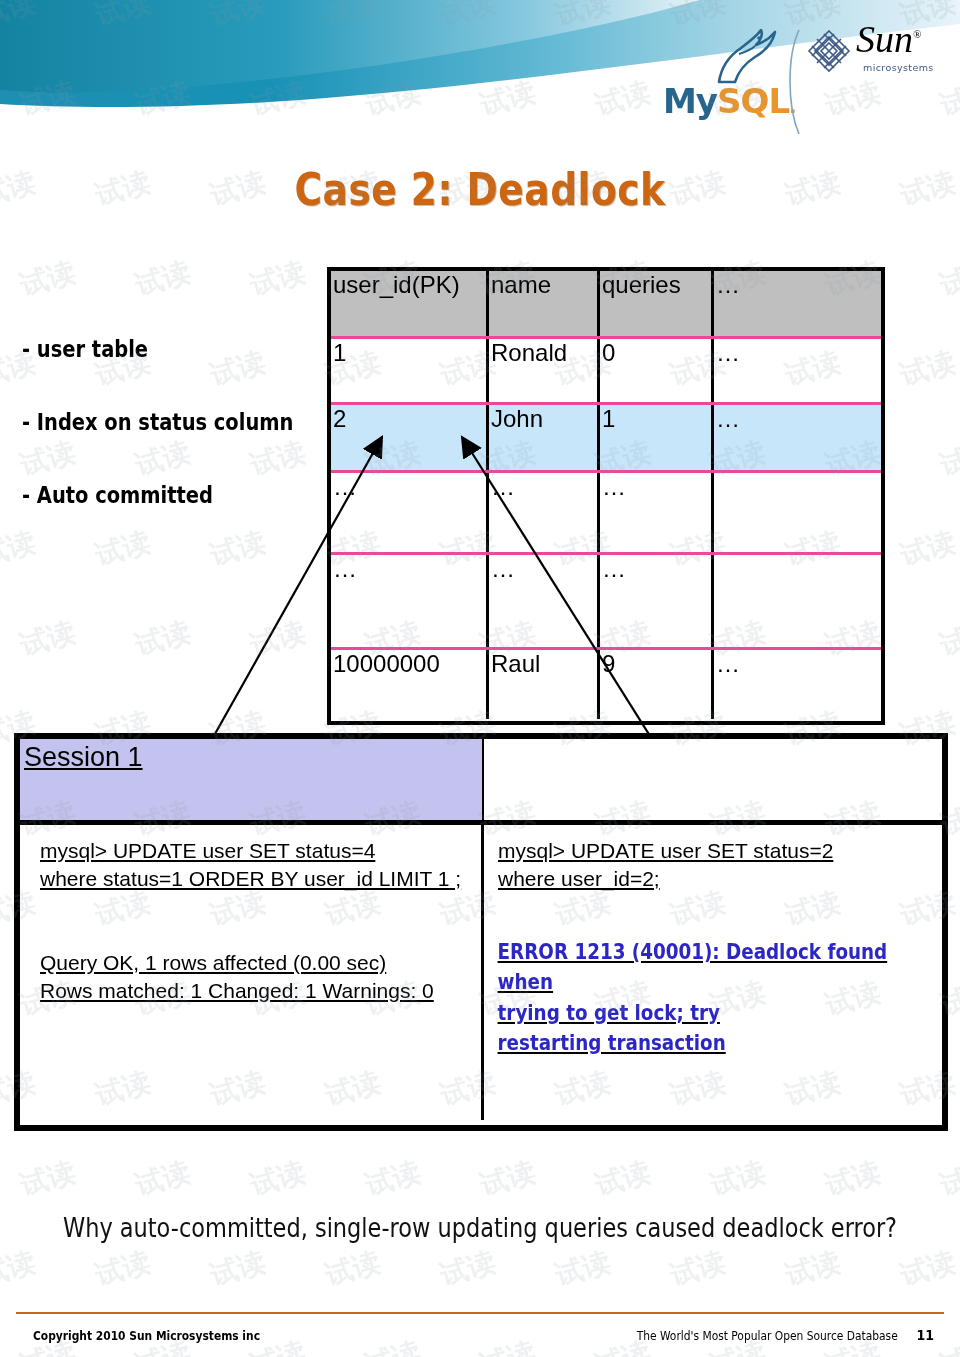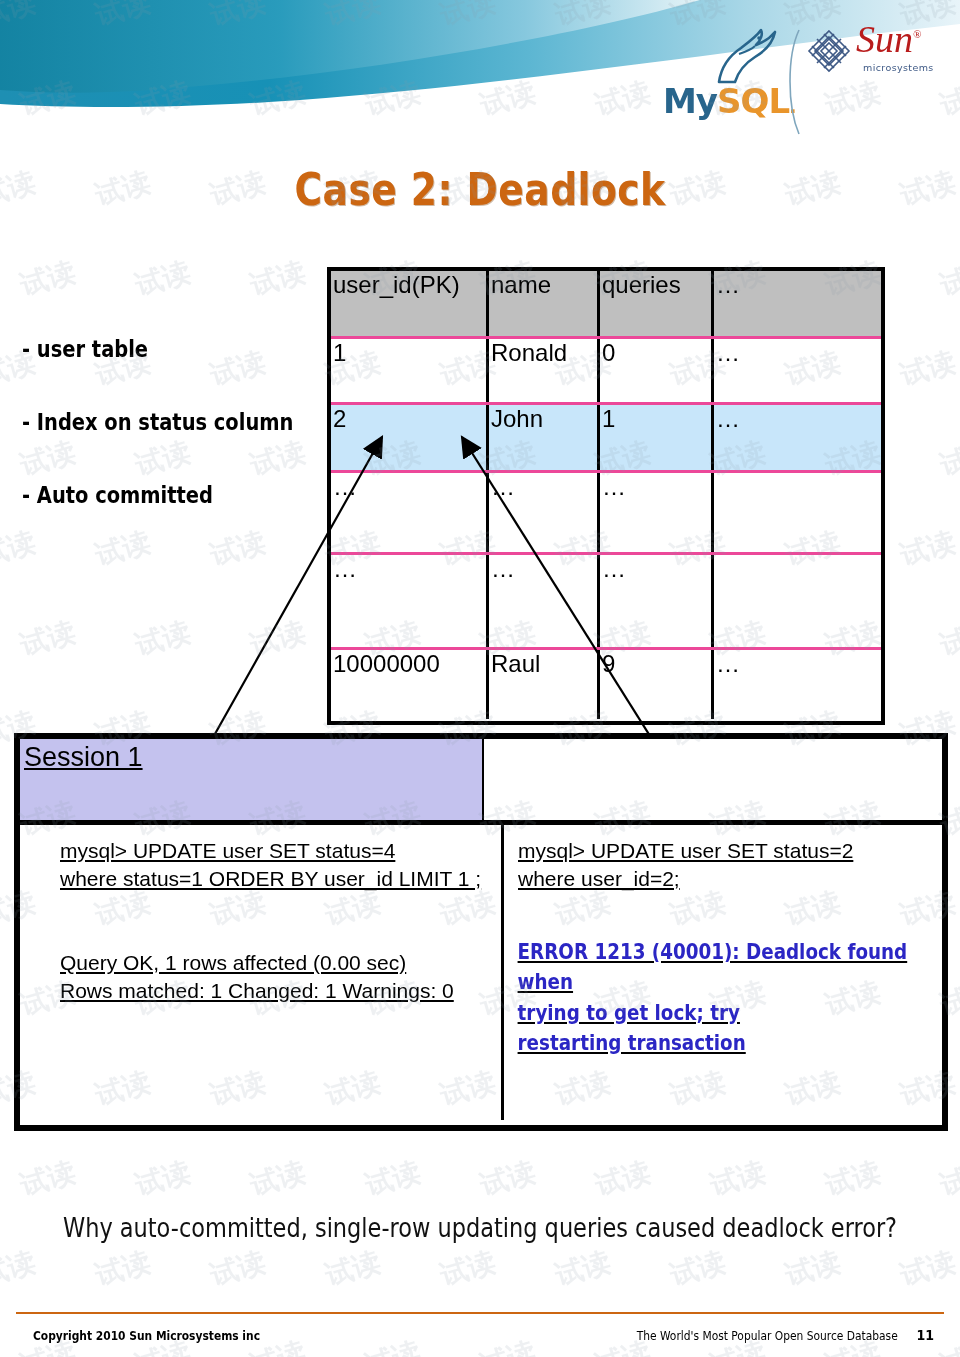--- a/index.html
+++ b/index.html
@@ -28,21 +28,21 @@
   .mysql-my{color:#28658c;}
   .mysql-sql{color:#e9952b;}
   .mysql-dot{color:#e9952b;font-size:20px;}
   .dolphin{position:absolute;left:46px;top:-34px;}
   .sep-curve{position:absolute;left:120px;top:-30px;}
   .sun-logo{position:absolute;left:143px;top:6px;width:148px;height:74px;}
   .sun-mark{position:absolute;left:0;top:8px;}
   .sun-word{
     position:absolute;left:50px;top:0px;
     font-family:"Liberation Serif", serif;
-    font-size:38px;font-style:italic;color:#b91c1c;line-height:1;
+    font-size:38px;font-style:italic;color:#000000;line-height:1;
   }
   .sun-reg{font-size:11px;vertical-align:super;}
   .sun-sub{
     position:absolute;left:57px;top:42px;
     font-size:9.5px;color:#3f5a86;letter-spacing:.4px;
     font-family:"DejaVu Sans", sans-serif;
   }
 
   
   .title{
@@ -94,21 +94,21 @@
 
   
   .arrows{position:absolute;left:0;top:0;width:960px;height:1357px;pointer-events:none;}
 
   
   .sessions{
     position:absolute;left:14px;top:733px;width:934px;height:398px;
     border:6px solid #000;box-sizing:border-box;background:#fff;
   }
   .s-head{display:flex;height:86px;border-bottom:5px solid #000;box-sizing:border-box;}
-  .s-body{display:flex;height:auto;padding-left:20px;}
+  .s-body{display:flex;height:auto;}
   .s-cell{box-sizing:border-box;text-decoration:underline;}
   .s-head .s-left{width:464px;border-right:2px solid #000;background:#c4c2ee;}
   .s-head .s-right{flex:1;background:#c4c2ee;}
   .s-body .s-left{width:464px;border-right:3px solid #000;min-height:295px;}
   .s-body .s-right{flex:1;min-height:295px;}
   .s-title{
     font-size:27px;color:#000;padding:3px 0 0 4px;
     font-family:"Liberation Sans", sans-serif;
   }
   .s-text{

